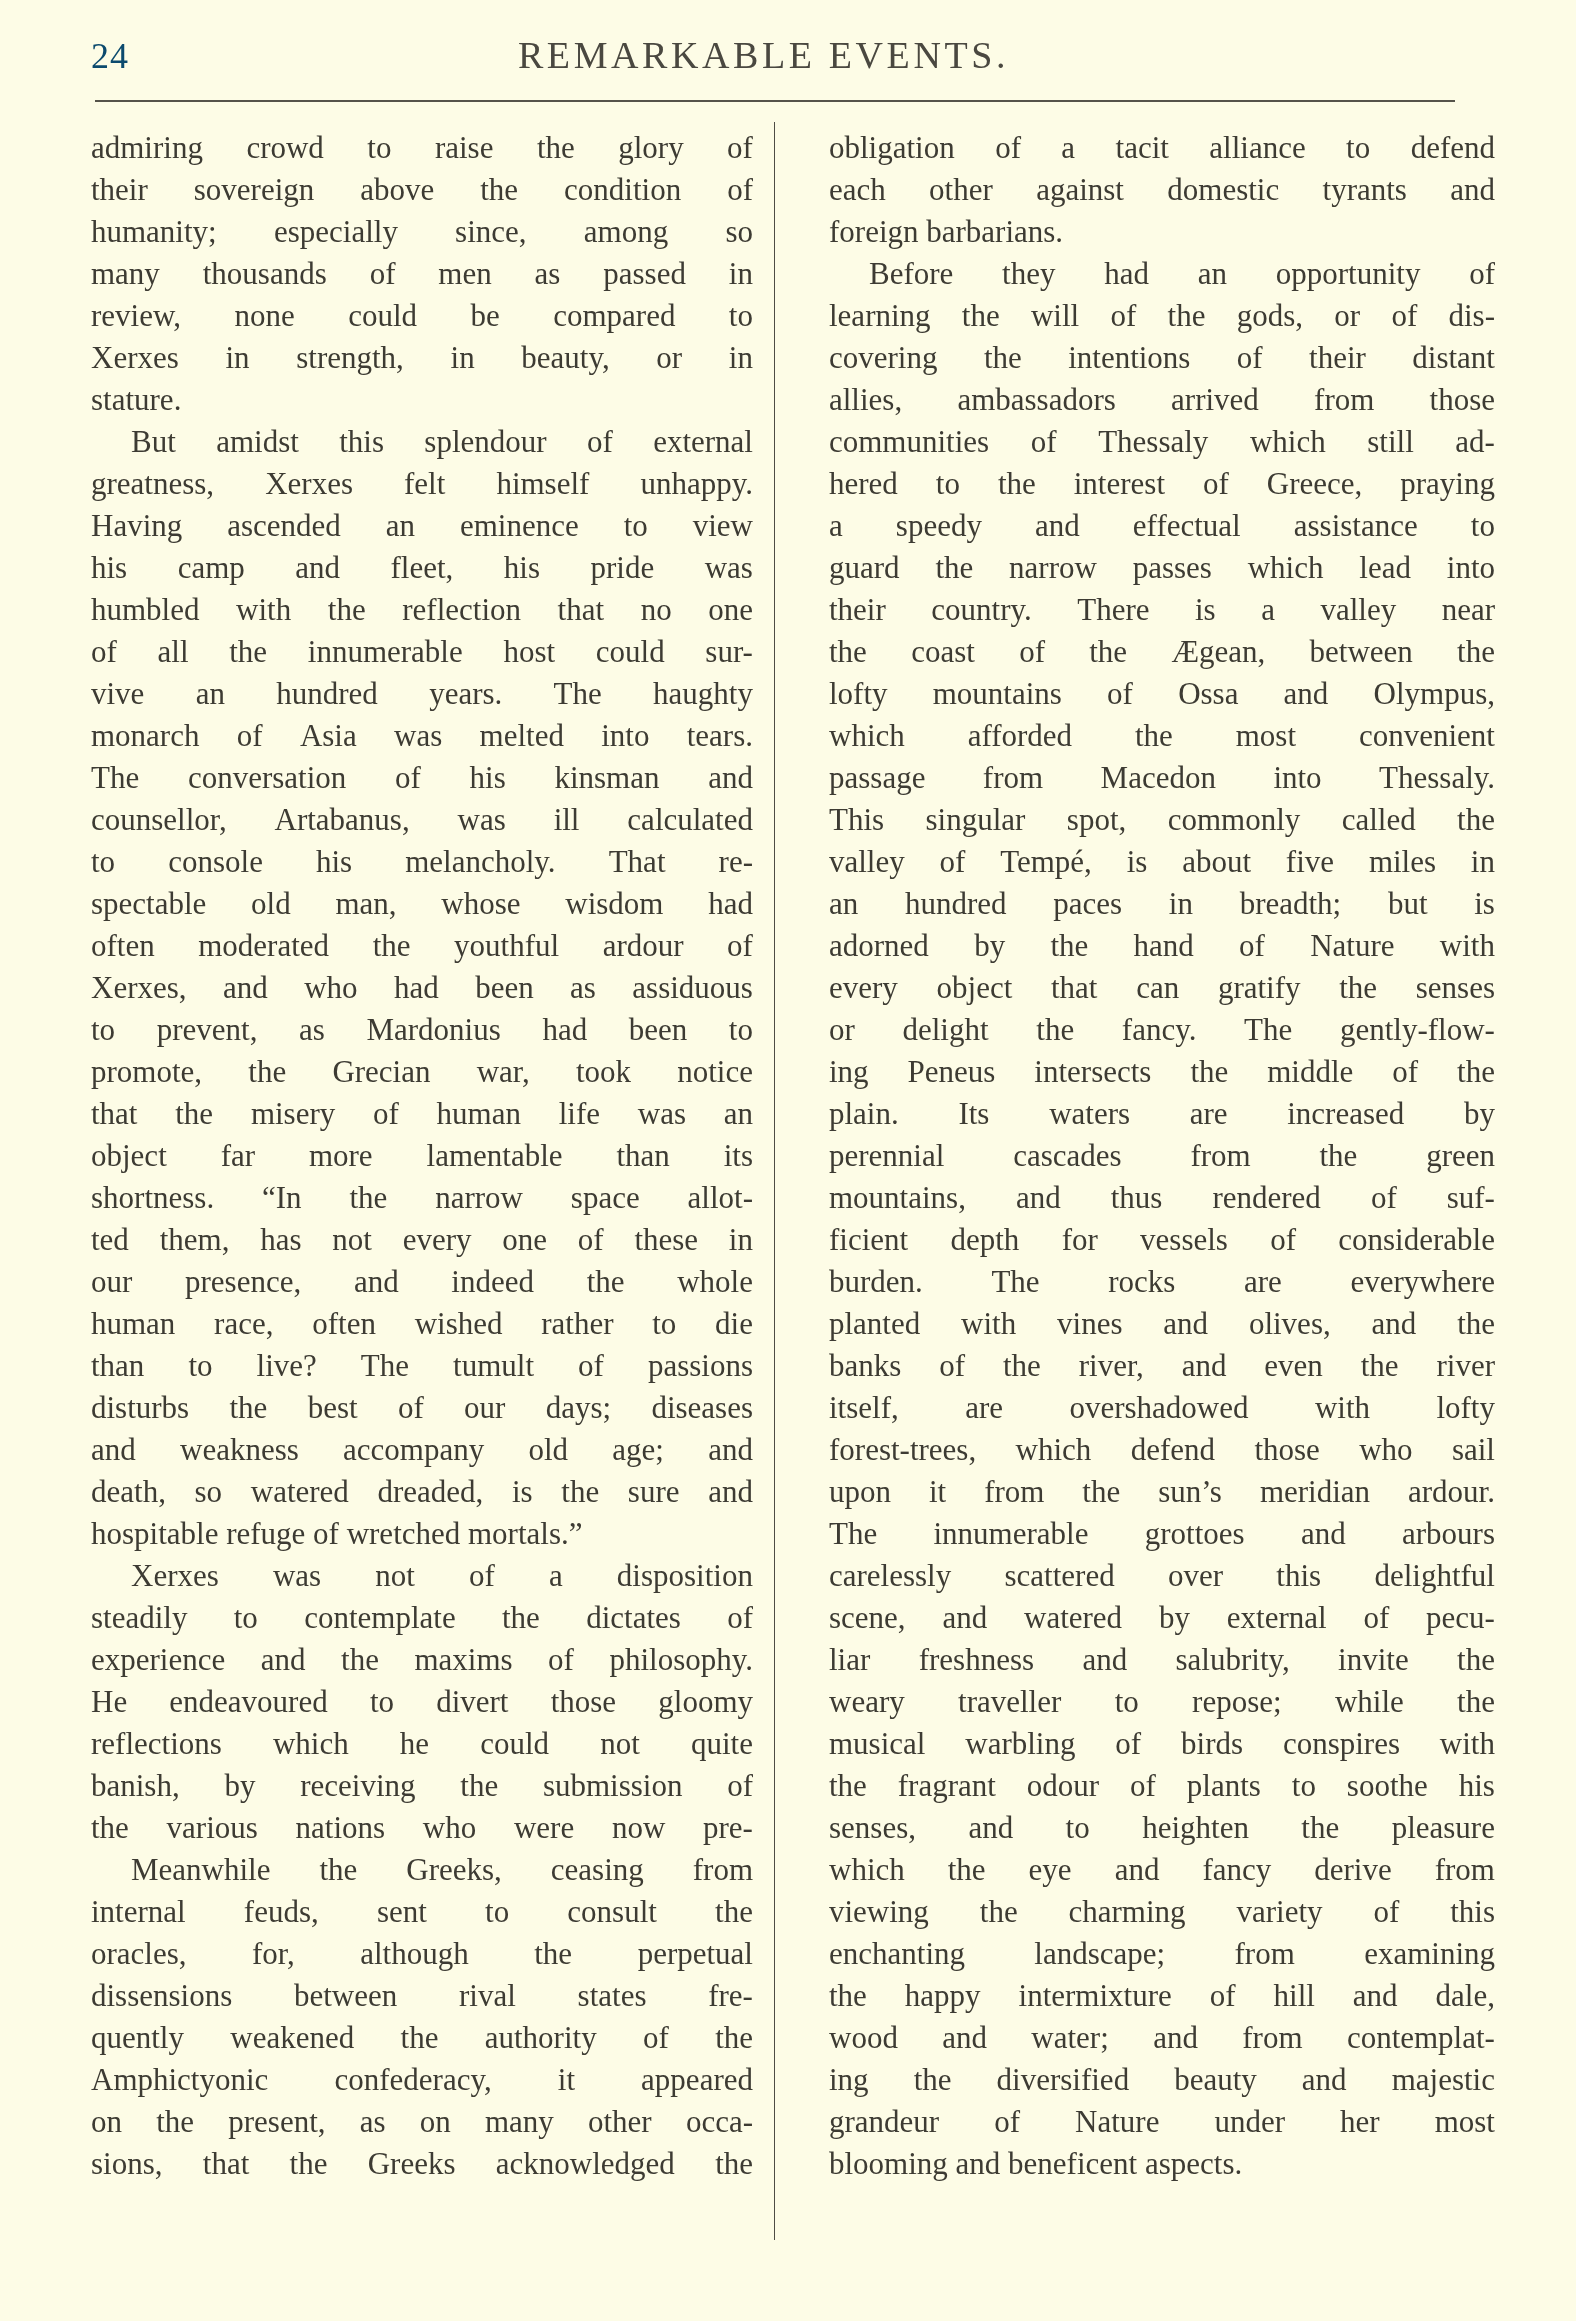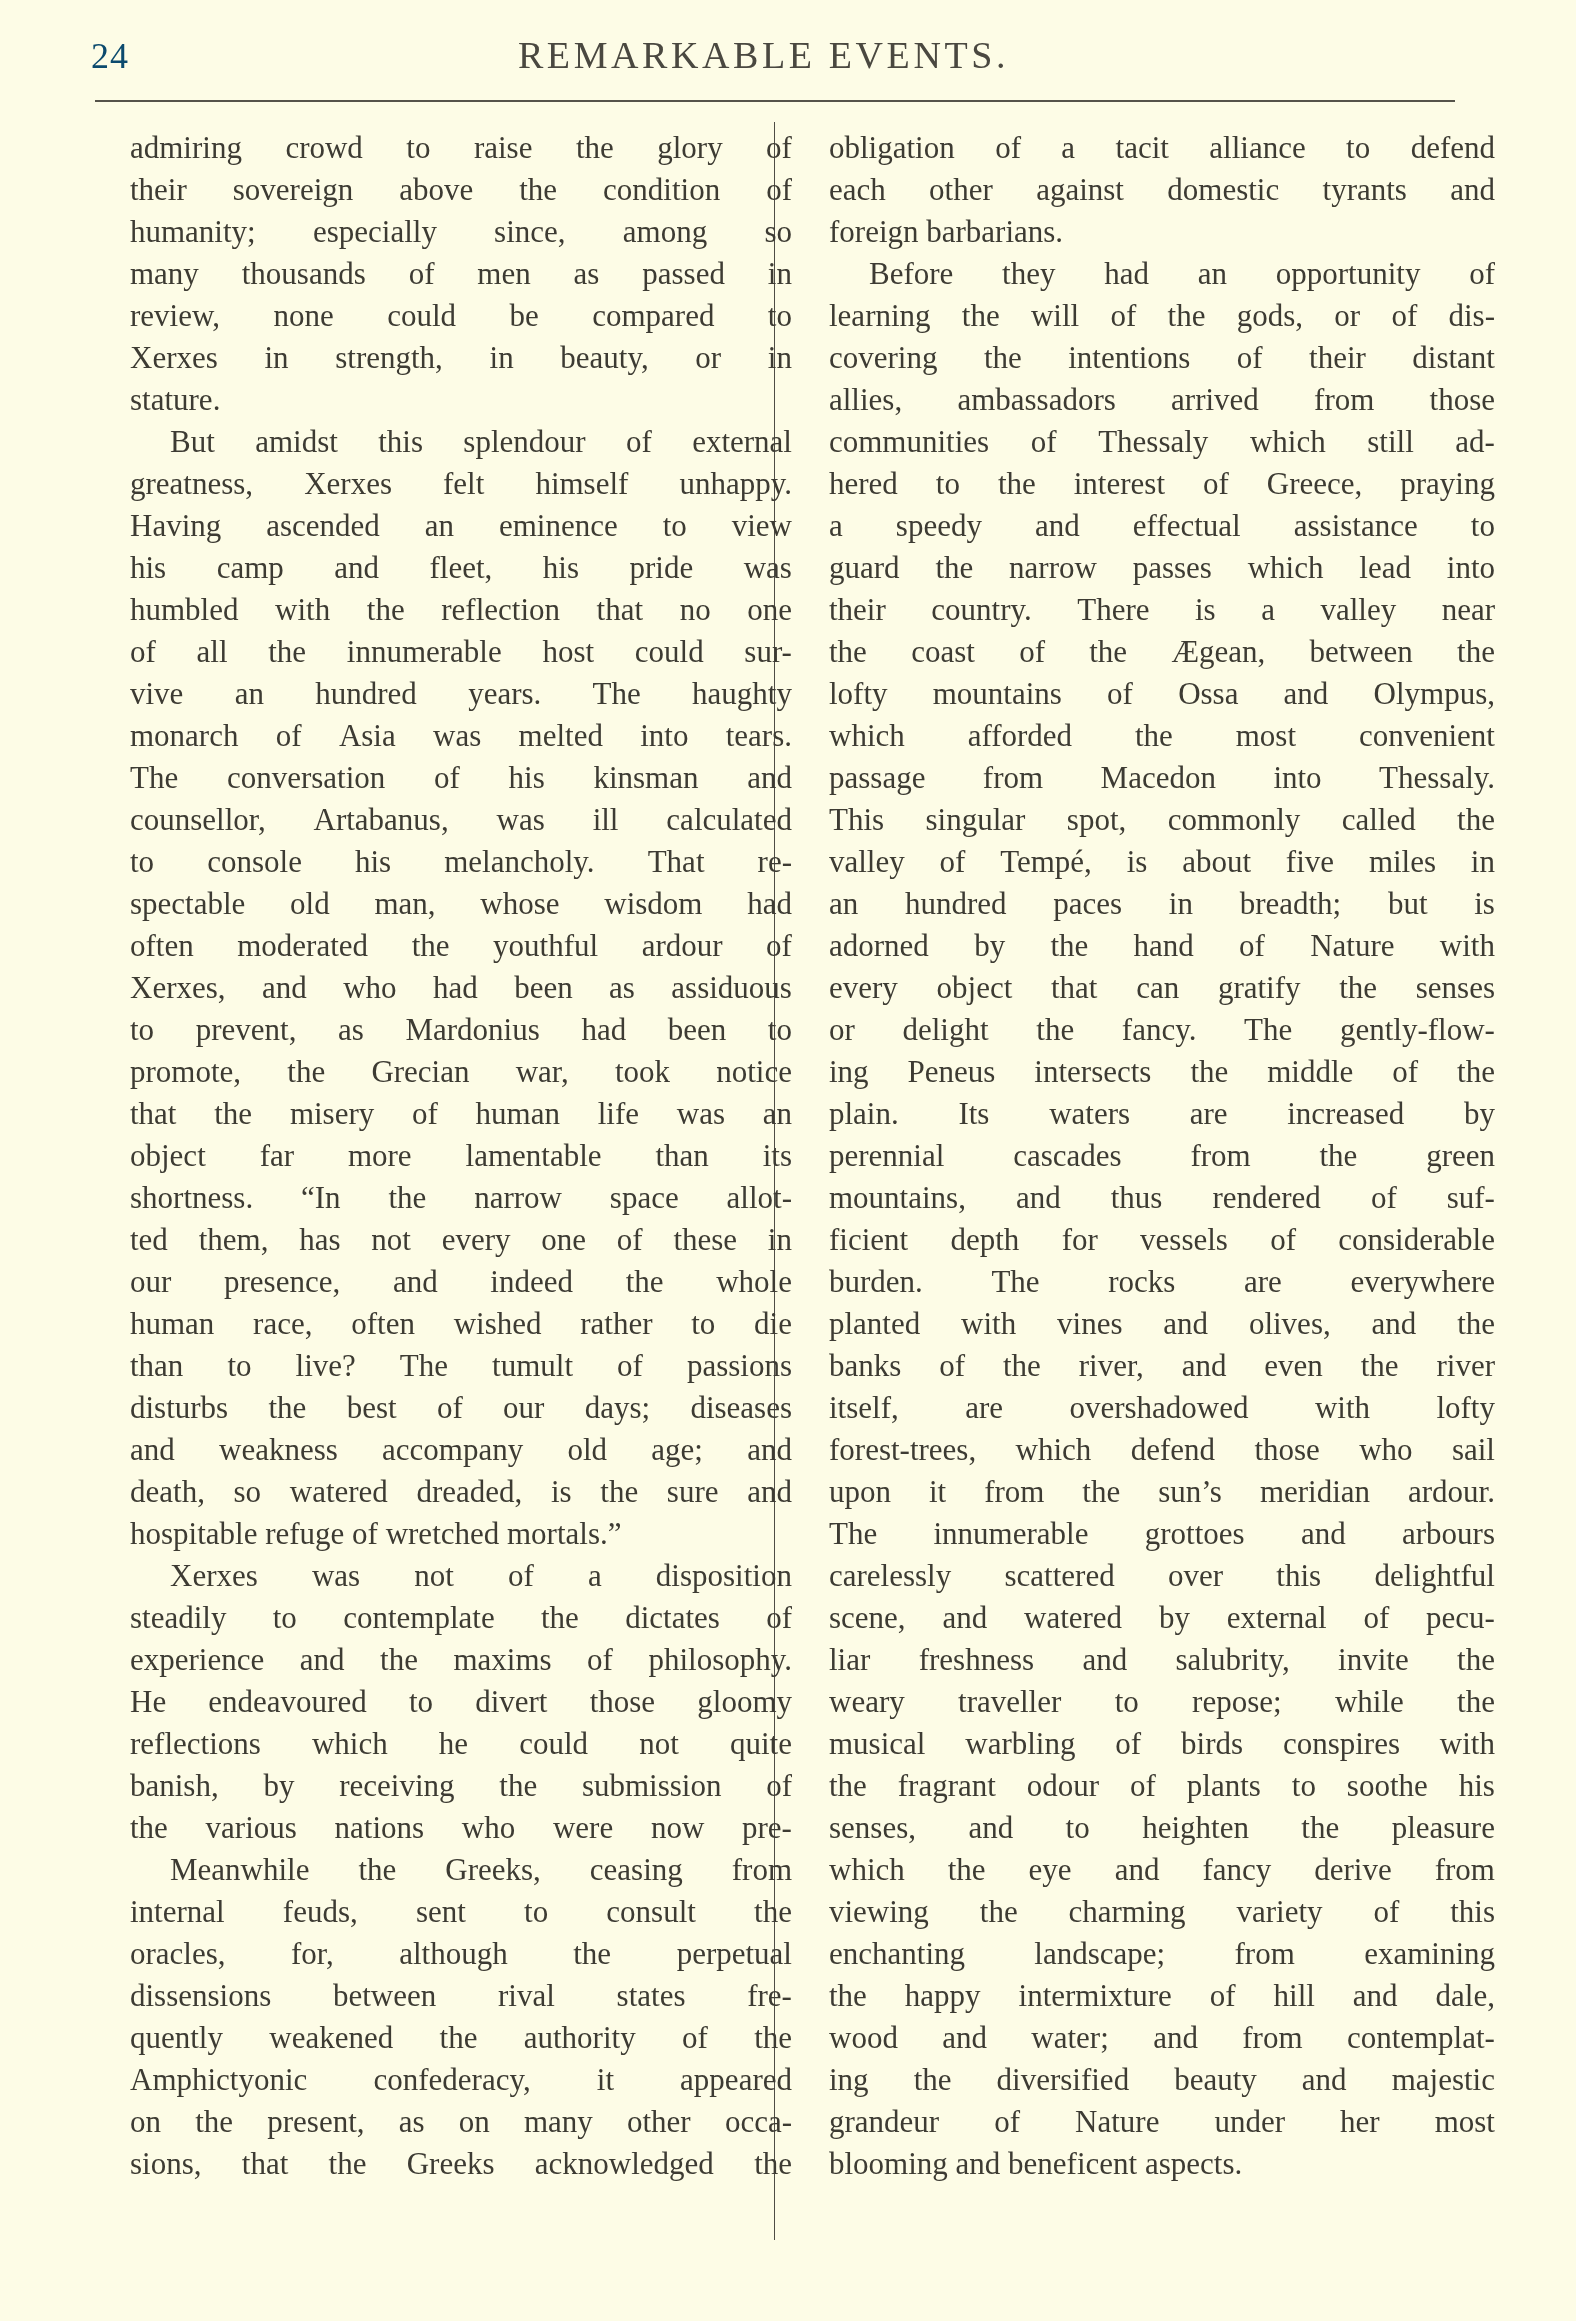--- a/index.html
+++ b/index.html
@@ -51,21 +51,20 @@
     height: 2118px;
     border-left: 1.8px solid #4e4c44;
   }
   .column {
     position: absolute;
     top: 127px;
   }
   .column.left {
     left: 91px;
     width: 662px;
-    margin-left: 39px;
   }
   .column.right {
     left: 829px;
     width: 666px;
   }
   .line {
     display: block;
     height: 42px;
     line-height: 42px;
     font-size: 31px;

